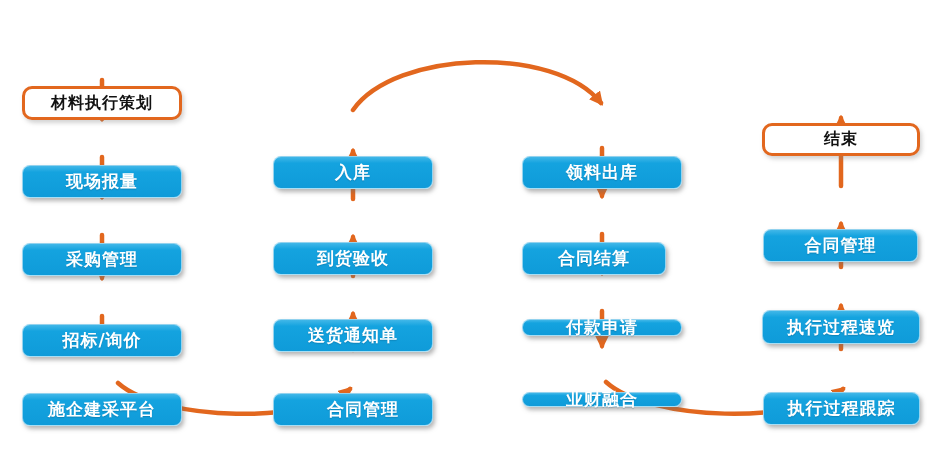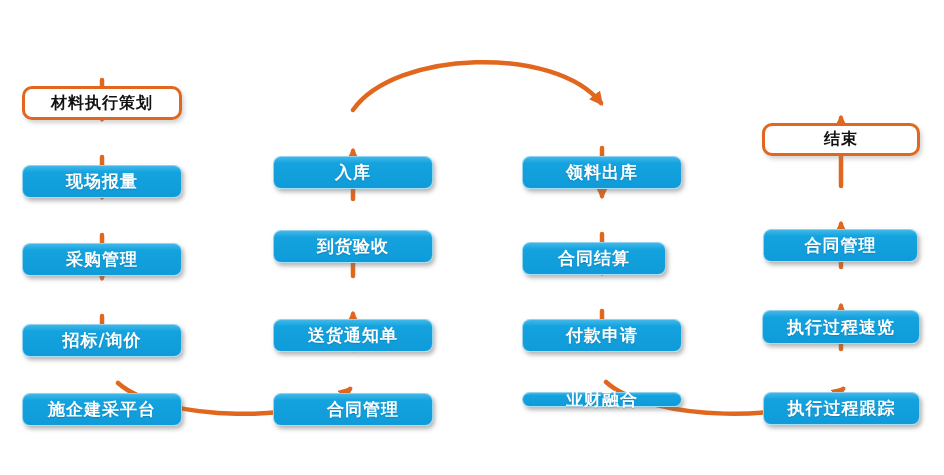--- a/index.html
+++ b/index.html
@@ -41,26 +41,26 @@
     border: 3px solid #e2671e;
     box-shadow: 2px 3px 4px rgba(130,130,130,0.35);
   }
   
   #start   { left: 22px;  top: 44px;  width: 160px; height: 34px; }
   #c1r1    { left: 22px;  top: 123px; width: 160px; height: 33px; }
   #c1r2    { left: 22px;  top: 201px; width: 160px; height: 33px; }
   #c1r3    { left: 22px;  top: 282px; width: 160px; height: 33px; }
   #c1r4    { left: 22px;  top: 351px; width: 160px; height: 33px; }
   #c2r1    { left: 273px; top: 114px; width: 160px; height: 33px; }
-  #c2r2    { left: 273px; top: 188px; width: 160px; height: 33px; }
+  #c2r2    { left: 273px; top: 200px; width: 160px; height: 33px; }
   #c2r3    { left: 273px; top: 277px; width: 160px; height: 33px; }
   #c2r4    { left: 273px; top: 351px; width: 160px; height: 33px; padding-left: 20px; }
   #c3r1    { left: 522px; top: 114px; width: 160px; height: 33px; }
   #c3r2    { left: 522px; top: 200px; width: 144px; height: 33px; }
-  #c3r3    { left: 522px; top: 277px; width: 160px; height: 33px; }
+  #c3r3    { left: 522px; top: 277px; width: 160px; height: 17px; }
   #c3r4    { left: 522px; top: 350px; width: 160px; height: 15px; }
   #endbox  { left: 762px; top: 81px;  width: 158px; height: 33px; }
   #c4r1    { left: 763px; top: 187px; width: 155px; height: 33px; }
   #c4r2    { left: 762px; top: 268px; width: 158px; height: 34px; }
   #c4r3    { left: 763px; top: 350px; width: 157px; height: 33px; }
 </style>
 </head>
 <body>
 
 <div id="canvas">

